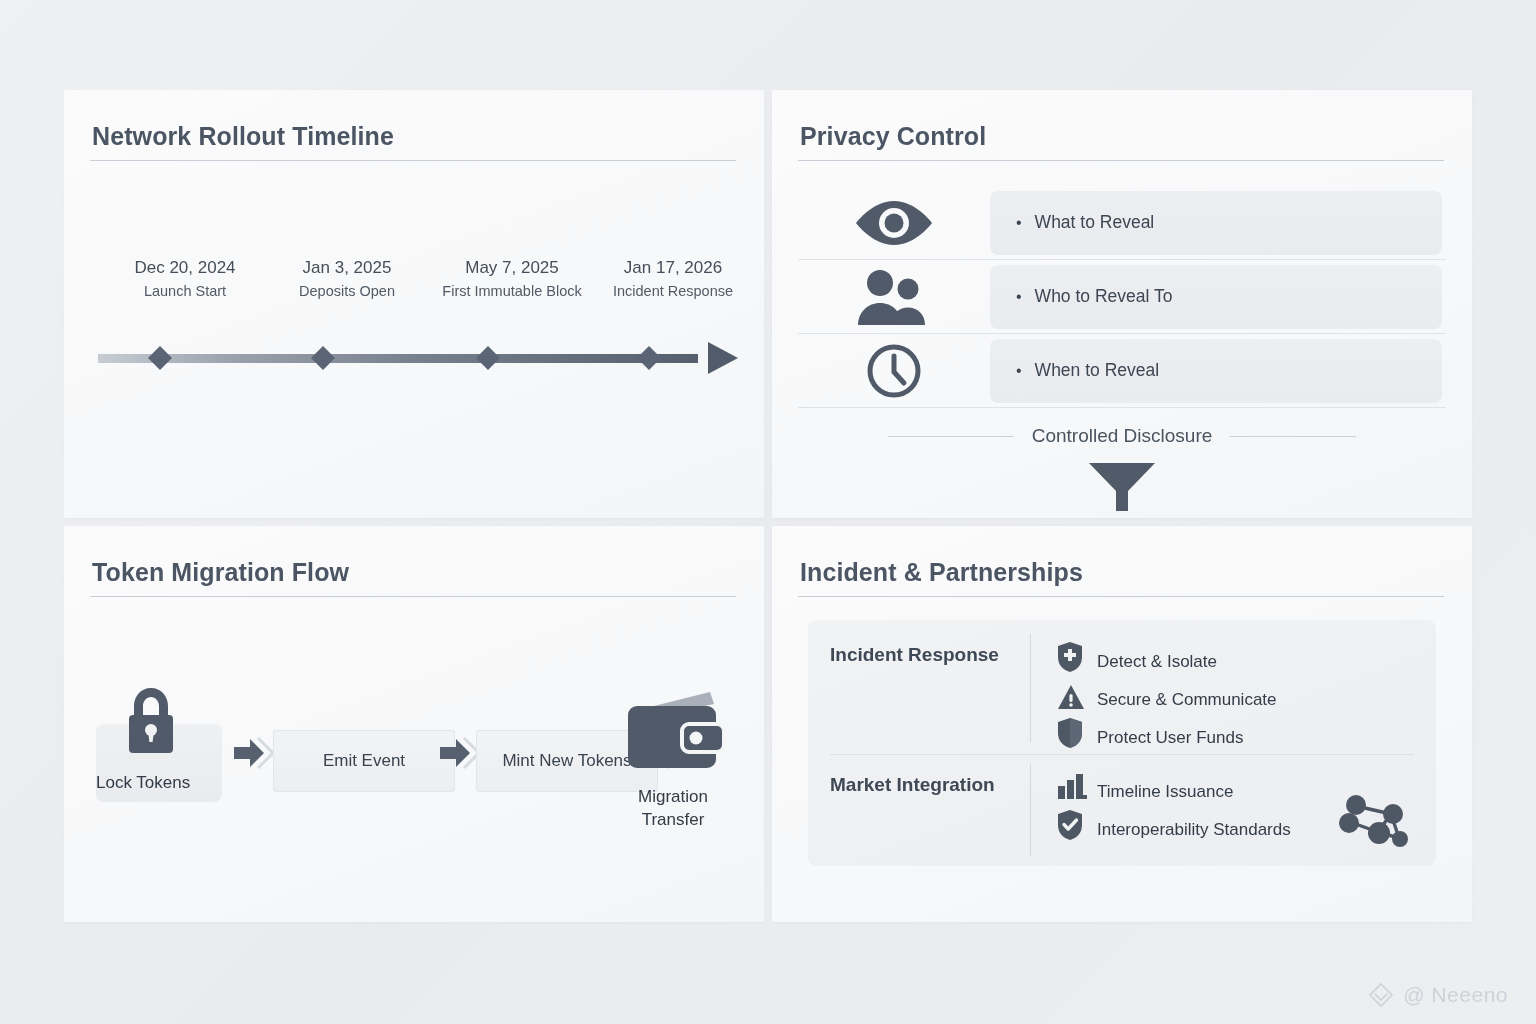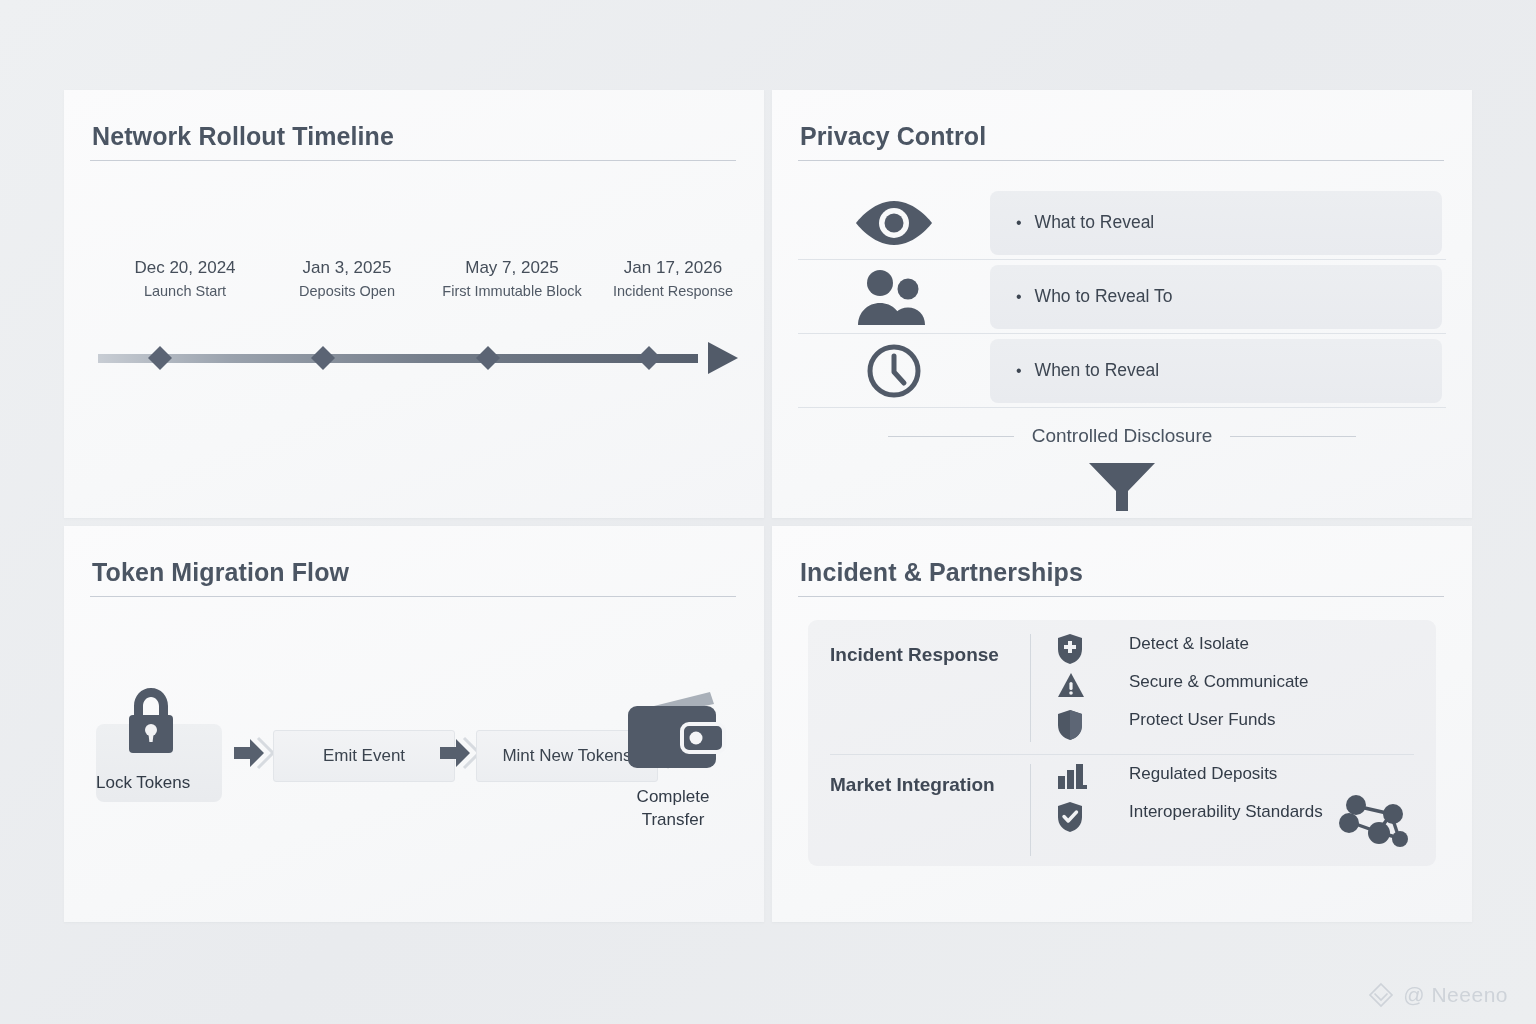--- a/index.html
+++ b/index.html
@@ -112,21 +112,21 @@
     border-radius: 8px;
   }
   .mg-lock-card { left: 8px; top: 58px; width: 126px; height: 78px; }
   .mg-lock-icon { position: absolute; left: 36px; top: 22px; color: #515a68; }
   .mg-lock-label {
     position: absolute; left: 8px; top: 107px; width: 126px;
     font-size: 17px; color: #323b47;
   }
 
   .mg-step {
-    position: absolute; top: 64px; height: 52px;
+    position: absolute; top: 64px; height: 62px;
     background: linear-gradient(180deg,#f2f3f5 0%,#eceef1 100%);
     border: 1px solid #e2e5e9;
     border-radius: 3px;
     display: flex; align-items: center; justify-content: center;
     font-size: 17px; color: #3b444f;
   }
   .mg-step-1 { left: 185px; width: 182px; }
   .mg-step-2 { left: 388px; width: 182px; }
 
   .mg-arrow { position: absolute; top: 70px; width: 48px; height: 34px; }
@@ -154,21 +154,21 @@
     position: absolute; left: 22px; top: 134px; width: 584px; height: 1px;
     background: #dde1e6;
   }
   .ic-gtitle {
     width: 222px; padding-left: 22px; padding-top: 14px;
     font-size: 19px; font-weight: 600; color: #3f4855;
     white-space: nowrap;
   }
   .ic-vrule { width: 1px; background: #d3d8de; margin: 4px 0 10px 0; }
   .ic-items { flex: 1; padding-left: 26px; padding-top: 4px; }
-  .ic-item { display: flex; align-items: flex-start; height: 38px; gap: 32px; }
+  .ic-item { display: flex; align-items: flex-end; height: 38px; }
   .ic-item-icon { width: 40px; display: flex; align-items: center; color: #4e5764; }
   .ic-item-label { font-size: 17px; color: #333c48; white-space: nowrap; }
   .ic-net { position: absolute; right: 22px; bottom: 14px; }
 
   
   .wm {
     position: absolute; right: 28px; bottom: 16px;
     display: flex; align-items: center; gap: 9px;
     color: #ced3d9; font-size: 21px; letter-spacing: .5px;
   }
@@ -324,21 +324,21 @@
 
       <div class="mg-wallet">
         <svg width="104" height="86" viewBox="0 0 104 86" fill="#515a68">
           <path d="M24 18L88 2l4 12-58 12z" fill="#a9b0b9"></path>
           <rect x="6" y="16" width="88" height="62" rx="9"></rect>
           <rect x="60" y="34" width="42" height="28" rx="7" fill="#515a68" stroke="#f4f5f7" stroke-width="4"></rect>
           <circle cx="74" cy="48" r="6.5" fill="#f4f5f7"></circle>
         </svg>
       </div>
       <div class="mg-wallet-label">
-        <div>Complete</div>
+        <div>Migration</div>
         <div>Transfer</div>
       </div>
     </div>
   </section>
 
   <section class="panel">
     <div class="panel-title">Incident &amp; Partnerships</div>
     <div class="panel-rule"></div>
 
     <div class="ic-box">
@@ -389,21 +389,21 @@
 
           <div class="ic-item">
             <div class="ic-item-icon">
               <svg width="30" height="28" viewBox="0 0 30 28" fill="#4e5764">
                 <rect x="1" y="12" width="7" height="13"></rect>
                 <rect x="10" y="6" width="7" height="19"></rect>
                 <rect x="19" y="0" width="7" height="25"></rect>
                 <rect x="26" y="21" width="4" height="4"></rect>
               </svg>
             </div>
-            <div class="ic-item-label">Regulated Deposits</div>
+            <div class="ic-item-label">Timeline Issuance</div>
           </div>
 
           <div class="ic-item">
             <div class="ic-item-icon">
               <svg width="26" height="30" viewBox="0 0 26 30" fill="#4e5764">
                 <path d="M13 0L25 4v11c0 8-5 13-12 15C6 28 1 23 1 15V4z"></path>
                 <path d="M7 14.5l4.2 4.5L19.5 10" fill="none" stroke="#f1f2f4" stroke-width="3.4" stroke-linecap="round" stroke-linejoin="round"></path>
               </svg>
             </div>
             <div class="ic-item-label">Interoperability Standards</div>

